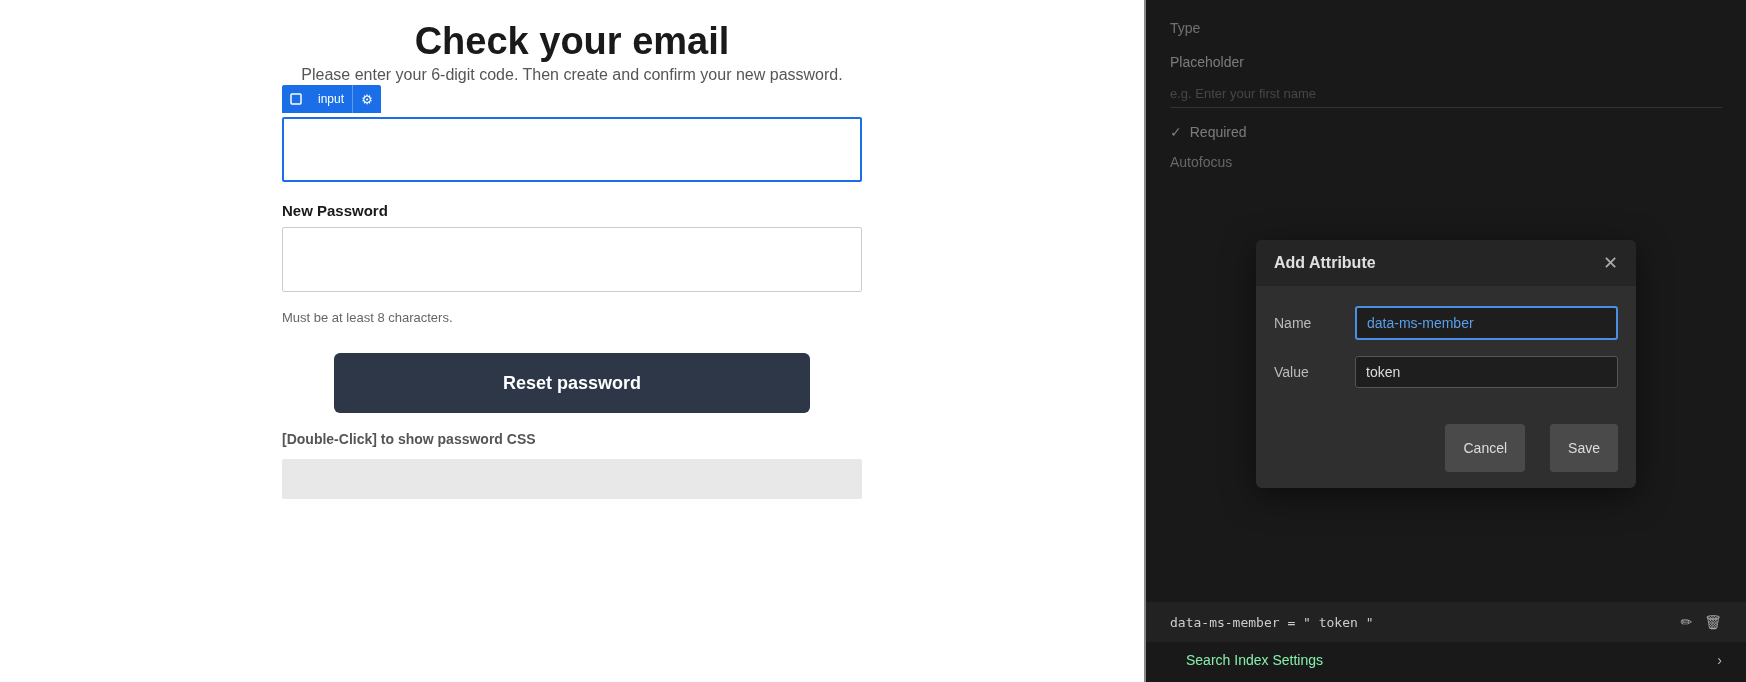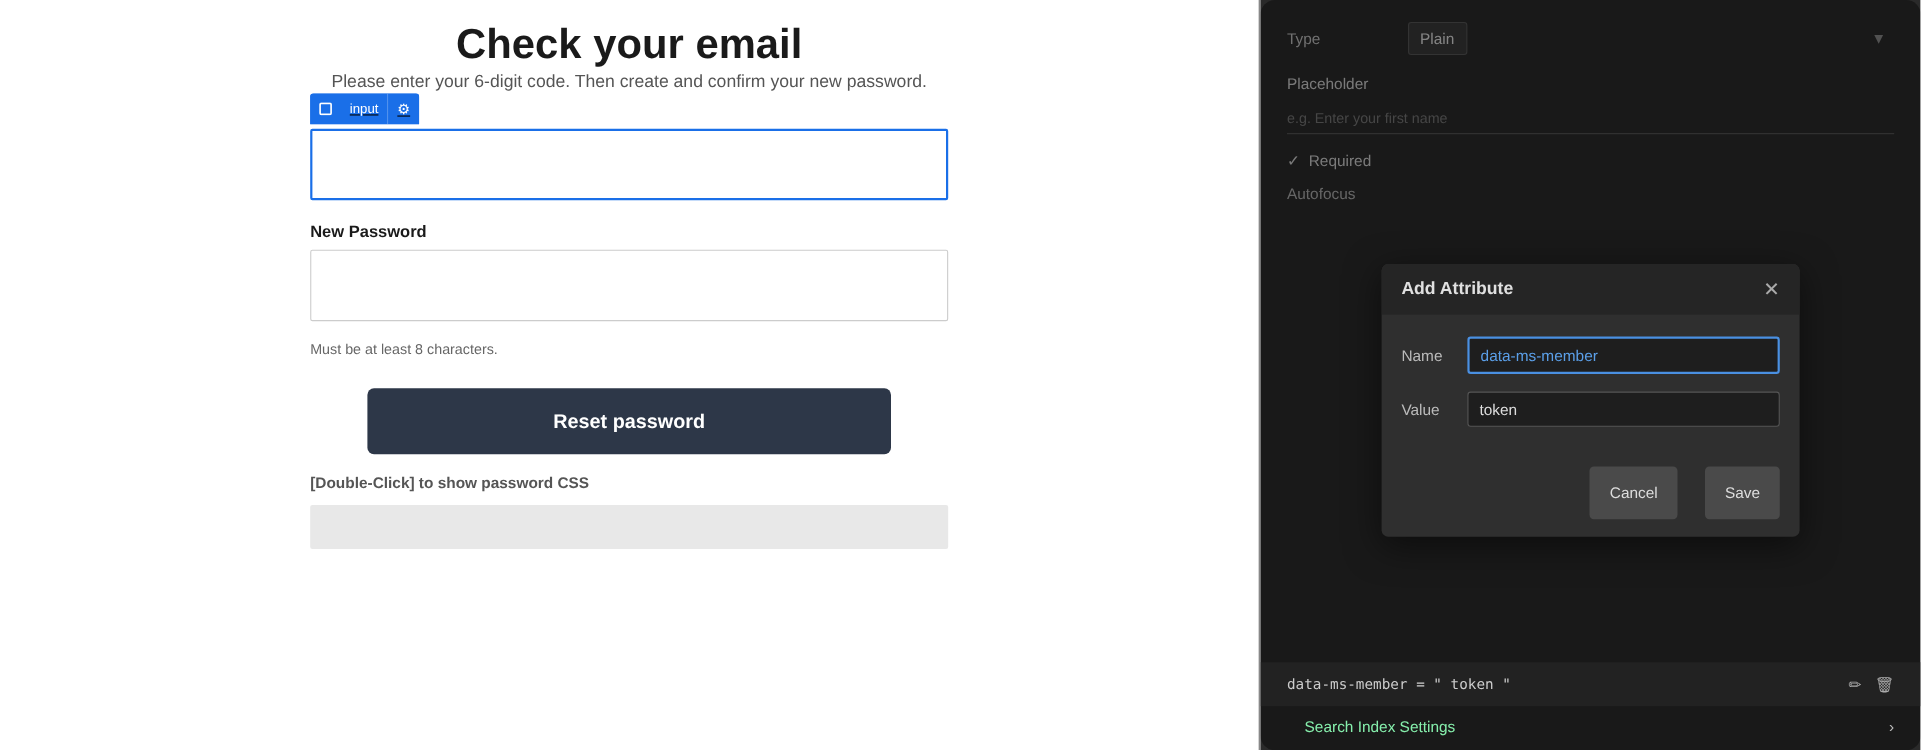--- a/index.html
+++ b/index.html
@@ -48,21 +48,20 @@
     .input-toolbar {
       position: absolute;
       top: -32px;
       left: 0;
       display: flex;
       align-items: center;
       background: #1a6fe8;
       border-radius: 3px 3px 0 0;
       overflow: hidden;
       height: 28px;
-      text-decoration: underline;
     }
 
     .input-toolbar-icon {
       display: flex;
       align-items: center;
       justify-content: center;
       width: 28px;
       height: 28px;
       background: #1a6fe8;
       color: #fff;
@@ -262,21 +261,20 @@
 
     
     .modal-overlay {
       position: absolute;
       top: 0; left: 0; right: 0; bottom: 0;
       background: rgba(0,0,0,0.4);
       display: flex;
       align-items: flex-start;
       justify-content: center;
       padding-top: 240px;
-      border-radius: 13px;
     }
 
     .modal {
       background: #2f2f2f;
       border-radius: 6px;
       width: 380px;
       box-shadow: 0 8px 32px rgba(0,0,0,0.5);
       overflow: hidden;
     }
 
@@ -323,20 +321,21 @@
 
     .modal-field-input {
       flex: 1;
       background: #1e1e1e;
       border: 2px solid #4a90e2;
       color: #5b9fe8;
       font-size: 14px;
       padding: 7px 10px;
       border-radius: 3px;
       outline: none;
+      margin-left: 21px;
     }
 
     .modal-field-input.value-input {
       background: #1e1e1e;
       border: 1px solid #555;
       color: #ddd;
     }
 
     .modal-footer {
       display: flex;
@@ -453,25 +452,20 @@
   <div class="bottom-gray-bar"></div>
 </div>
 
 <div class="divider"></div>
 
 <div class="right-panel">
   <div class="right-panel-content">
 
     <div class="prop-row">
       <span class="prop-label">Type</span>
-      <div class="prop-select-wrapper">
-        <select class="prop-select">
-          <option>Plain</option>
-        </select>
-      </div>
     </div>
 
     <div style="margin-bottom:16px;">
       <p class="prop-text-label">Placeholder</p>
       <input type="text" class="placeholder-input" placeholder="e.g. Enter your first name" style="">
     </div>
 
     <div class="check-row">
       <span class="check-icon">✓</span>
       <span>Required</span>

